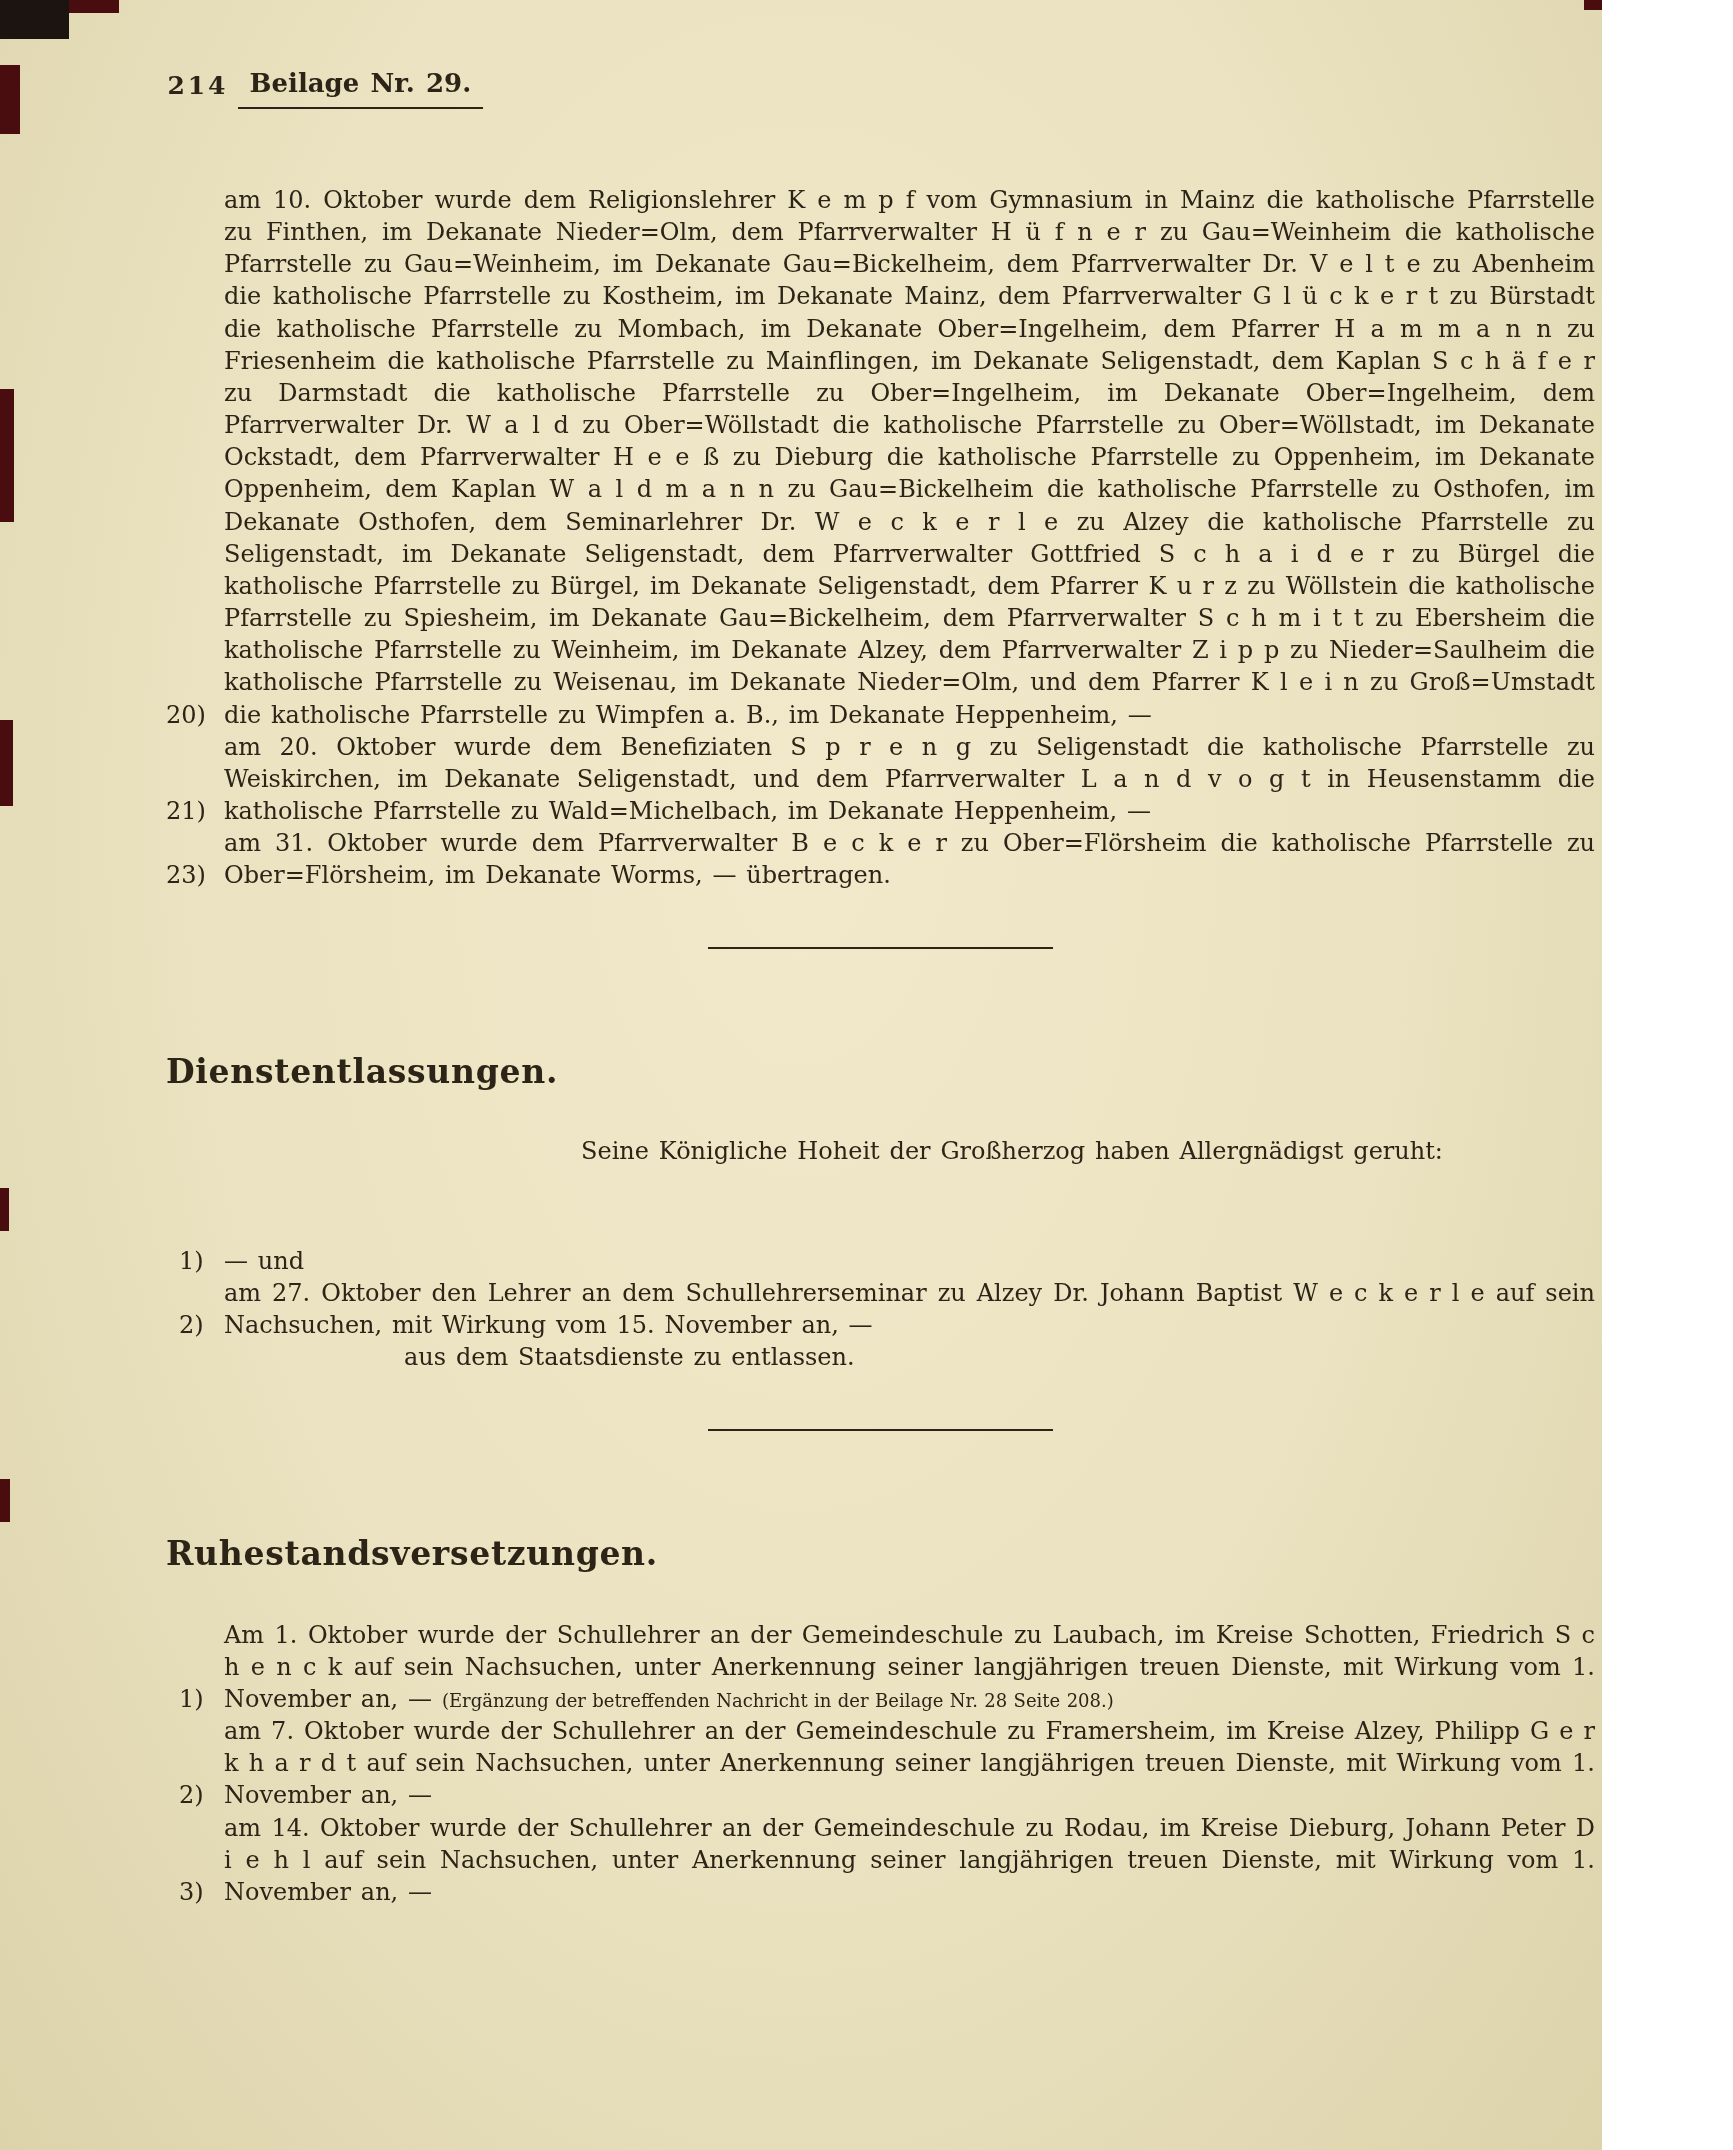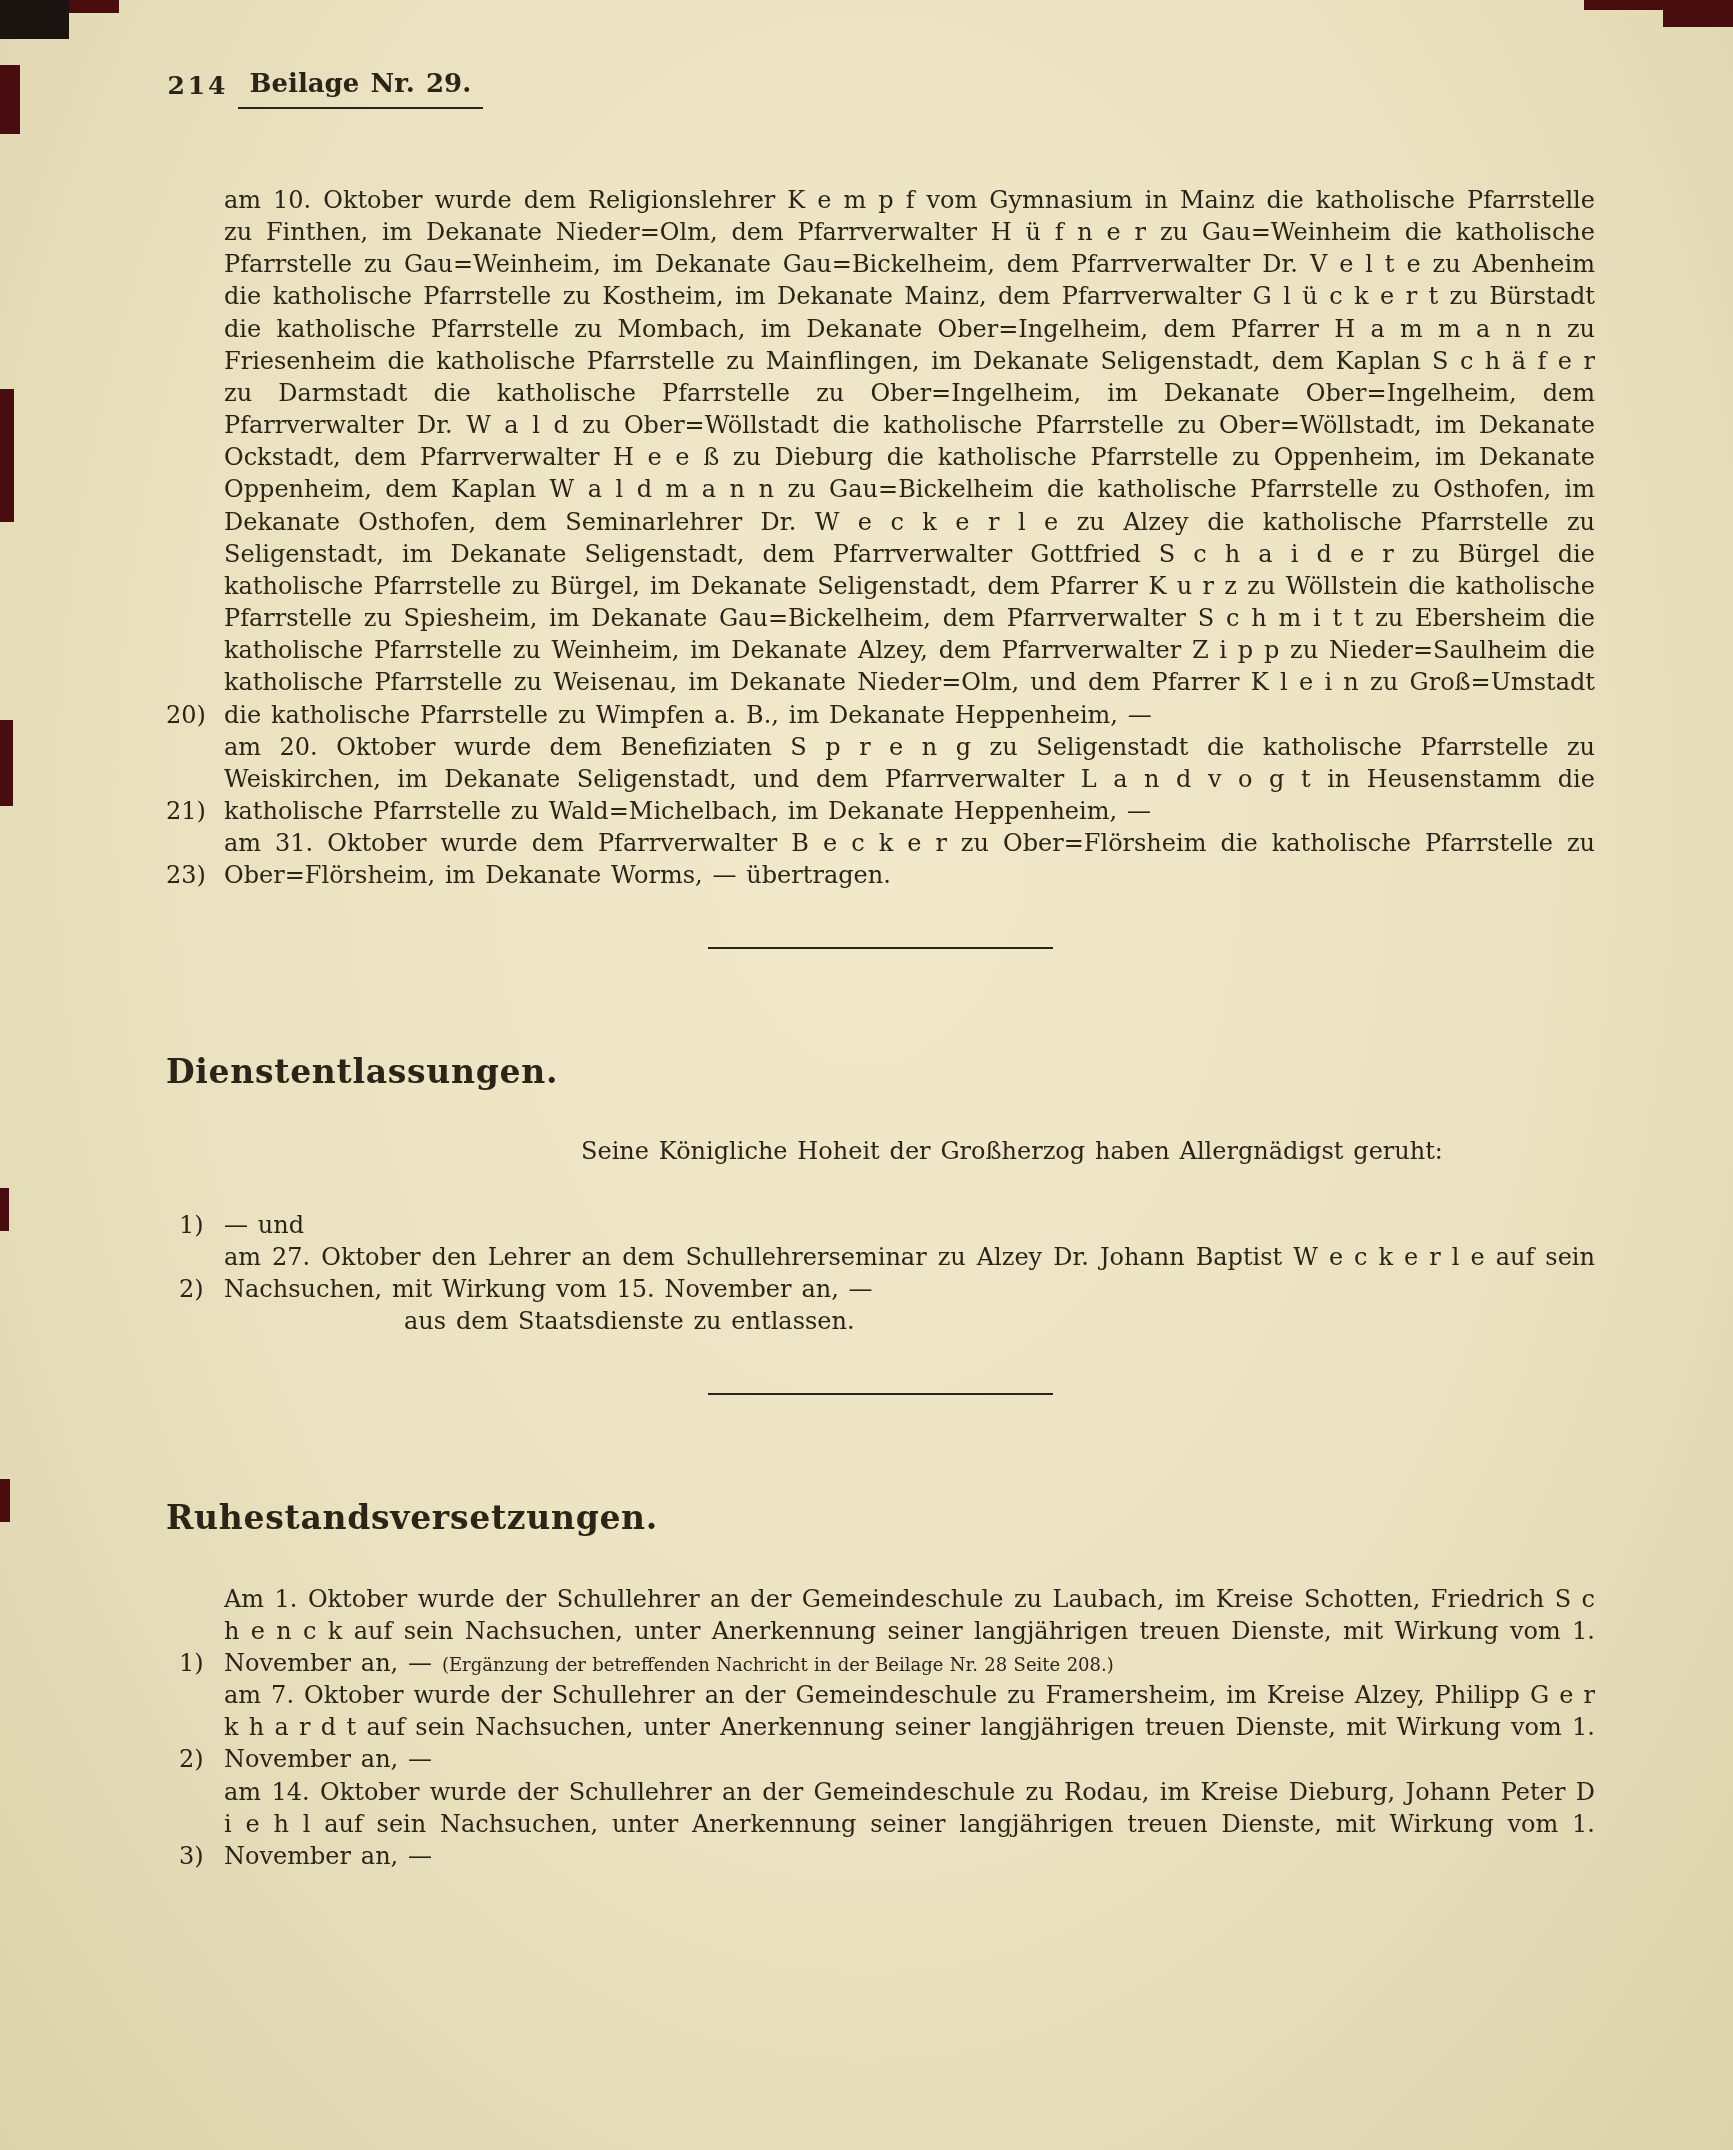--- a/index.html
+++ b/index.html
@@ -2,21 +2,21 @@
 <html style="--paper: #eae2c0; --ink: #2c2417; --artifact-red: #4a0d0f; --artifact-black: #1b1410;font-size:11.5px"><head>
 <meta charset="utf-8">
 <style>
   * { margin:0; padding:0; box-sizing:border-box; }
   html,body { margin:0; padding:0; }
   body {
     width:1733px; height:2151px;
     font-family:"DejaVu Serif","Liberation Serif",serif;
   }
   .page {
-    position:relative; width:1733px; height:2151px; overflow:hidden;
+    position:relative; width:1602px; height:2151px; overflow:hidden;
     background: radial-gradient(ellipse at 50% 38%, #f1e9ca 0%, var(--paper,#eae2c0) 55%, #dcd3ab 100%);
     color: var(--ink,#2c2417);
     font-size:24px; line-height:1.34; word-spacing:2.2px;
   }
   
   .artifact { position:absolute; }
   .a1 { left:0; top:0; width:69px; height:39px; background:var(--artifact-black,#1b1410); }
   .a2 { left:69px; top:0; width:50px; height:13px; background:var(--artifact-red,#4a0d0f); }
   .a3 { left:0; top:65px; width:20px; height:69px; background:var(--artifact-red,#4a0d0f); }
   .a4 { left:0; top:389px; width:14.4px; height:133px; background:var(--artifact-red,#4a0d0f); }
@@ -34,21 +34,21 @@
   .header-title {
     display:inline-block; font-size:26px; font-weight:bold;
     padding:0 11.5px 5.8px; border-bottom:2.2px solid var(--ink,#2c2417);
     transform:translateX(72px);
   }
 
   .item { display:flex; align-items:flex-end; }
   .num { flex:0 0 58px; }
   .txt { flex:1; text-align:justify; }
   .list2 .num { padding-left:13px; }
-  .block { display:block; }
+  .block { display:block;margin-top:36px; }
   .small { font-size:18px; word-spacing:0.7px; }
 
   .divider { width:345px; margin:56px auto 0; border-top:2.2px solid var(--ink,#2c2417); }
   .sec-title { font-size:33px; font-weight:bold; letter-spacing:0.7px; margin-top:101px; }
   .intro { margin-top:40px; margin-left:263px;text-align:center; }
   .sec-items { margin-top:42px; }
   .closing { margin-left:238px; }
 </style>
 </head>
 <body>

